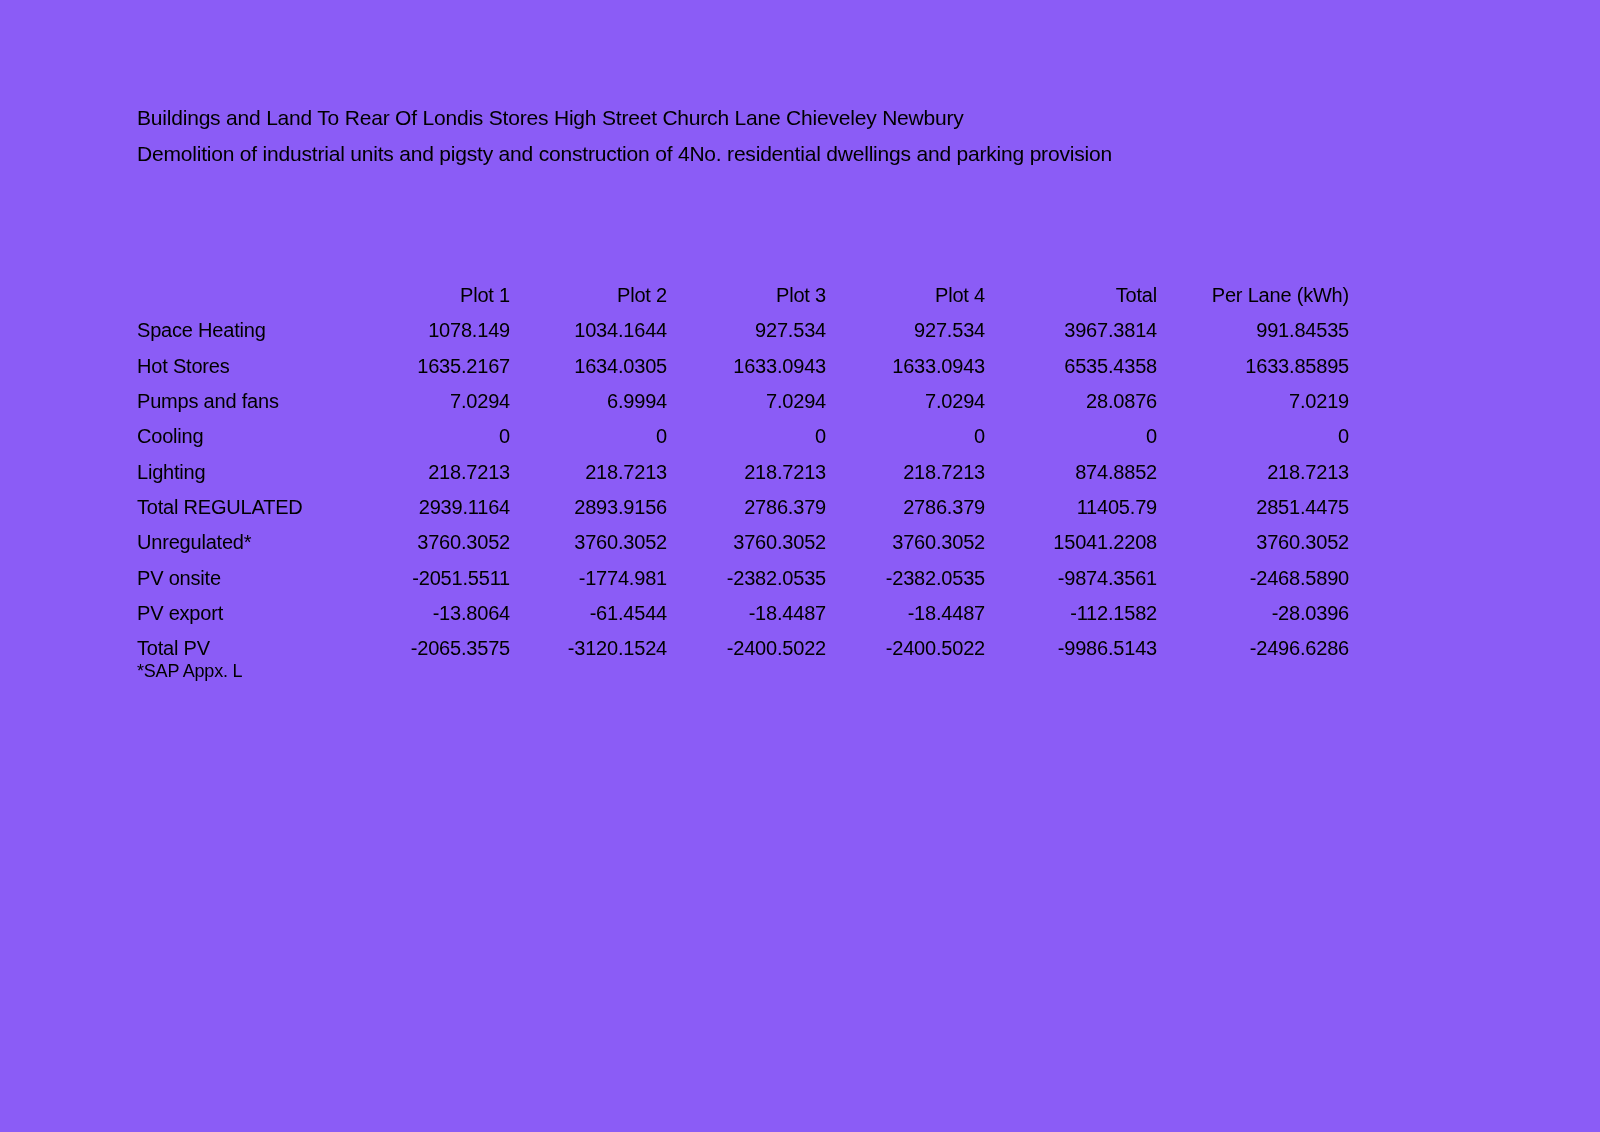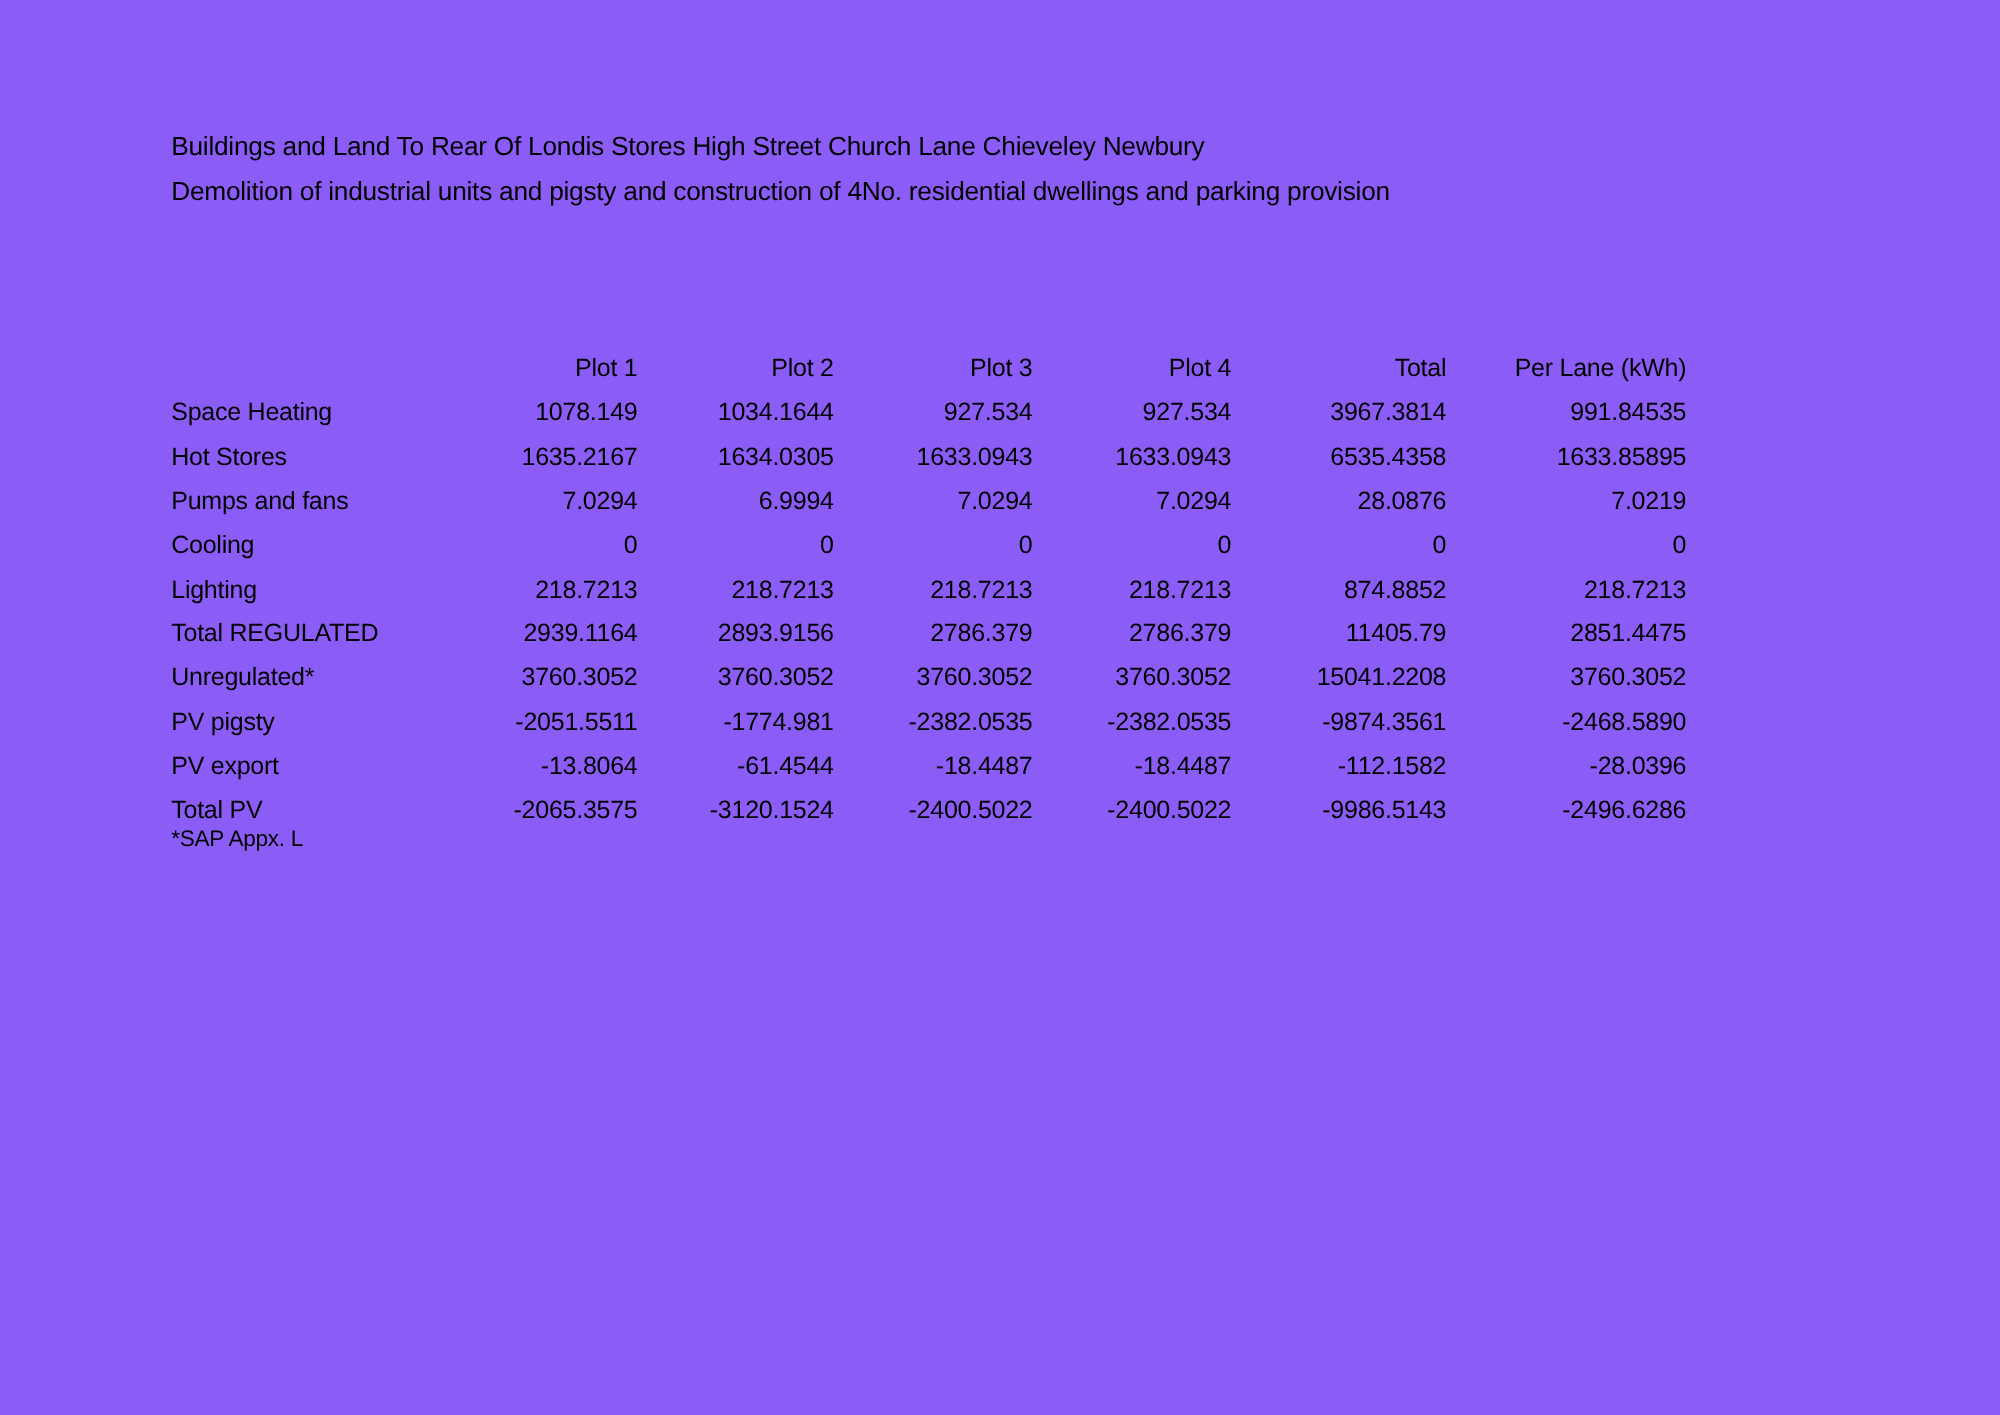--- a/index.html
+++ b/index.html
@@ -150,21 +150,21 @@
         <tr>
           <th>Unregulated*</th>
           <td>3760.3052</td>
           <td>3760.3052</td>
           <td>3760.3052</td>
           <td>3760.3052</td>
           <td>15041.2208</td>
           <td>3760.3052</td>
         </tr>
         <tr>
-          <th>PV pigsty</th>
+          <th>PV onsite</th>
           <td>-2051.5511</td>
           <td>-1774.981</td>
           <td>-2382.0535</td>
           <td>-2382.0535</td>
           <td>-9874.3561</td>
           <td>-2468.5890</td>
         </tr>
         <tr>
           <th>PV export</th>
           <td>-13.8064</td>

